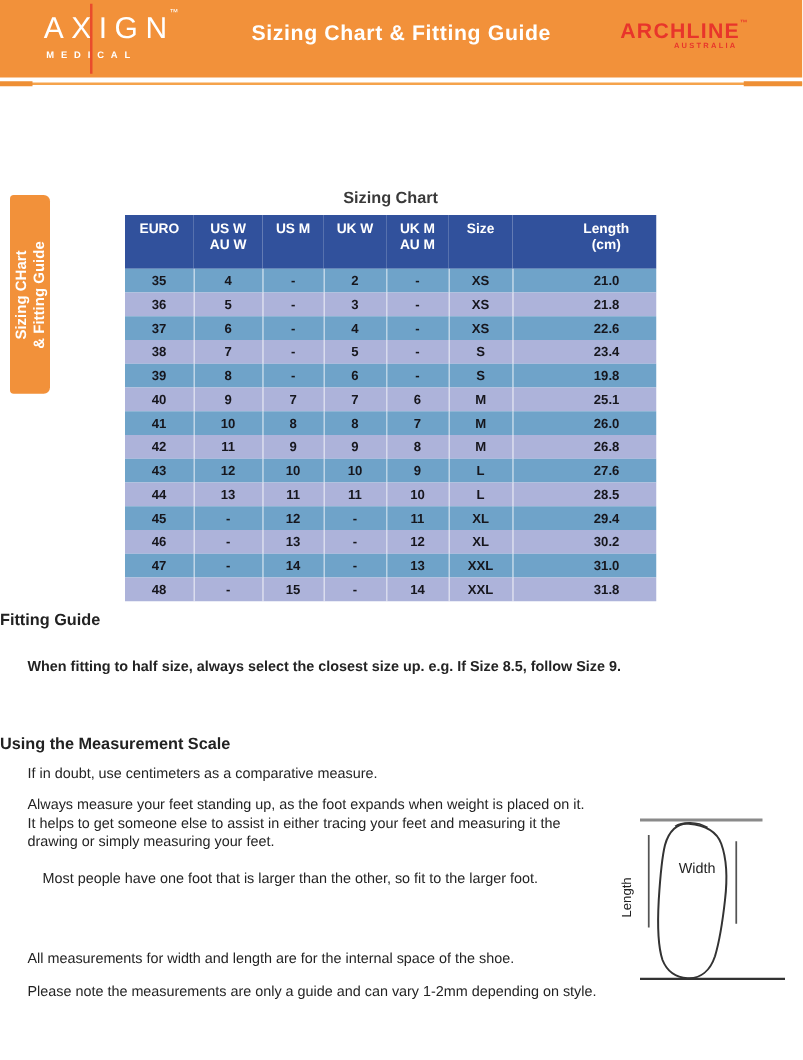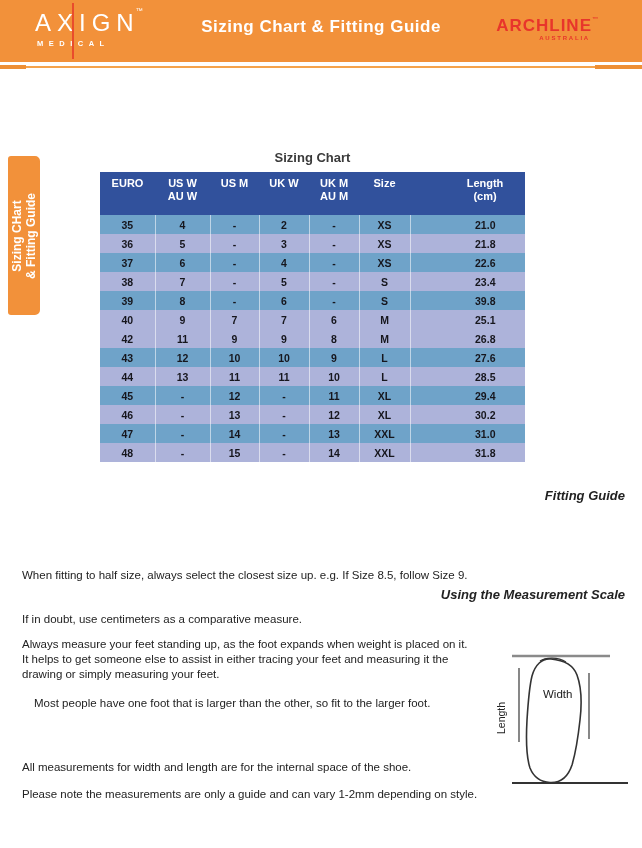--- a/index.html
+++ b/index.html
@@ -51,21 +51,21 @@
   }
   .size-table td{
     height:19px;padding:0;text-align:center;
     font-size:10.5px;font-weight:bold;color:#16161d;
   }
   .size-table td + td{border-left:1px solid rgba(255,255,255,.55);}
   .size-table th:last-child,.size-table td:last-child{padding-left:35px;}
   .row-blue{background:var(--c-row-blue);}
   .row-peri{background:var(--c-row-peri);}
   
-  .section-heading{position:absolute;left:0;width:625px;text-align:right;font-size:13px;font-weight:bold;color:#222222;font-style:italic;}
+  .section-heading{position:absolute;left:0;width:625px;text-align:left;font-size:13px;font-weight:bold;color:#222222;}
   .para{position:absolute;left:22px;font-size:11.5px;color:#232323;line-height:15px;}
   
   .foot-diagram{position:absolute;left:488px;top:646px;width:154px;height:146px;}
 </style>
 </head>
 <body>
 
 <div class="page">
 
   <div class="header">
@@ -167,31 +167,40 @@
           <td>S</td>
           <td>23.4</td>
         </tr>
         <tr class="row-blue">
           <td>39</td>
           <td>8</td>
           <td>-</td>
           <td>6</td>
           <td>-</td>
           <td>S</td>
-          <td>39.8</td>
+          <td>19.8</td>
         </tr>
         <tr class="row-peri">
           <td>40</td>
           <td>9</td>
           <td>7</td>
           <td>7</td>
           <td>6</td>
           <td>M</td>
           <td>25.1</td>
         </tr>
+        <tr class="row-blue">
+          <td>41</td>
+          <td>10</td>
+          <td>8</td>
+          <td>8</td>
+          <td>7</td>
+          <td>M</td>
+          <td>26.0</td>
+        </tr>
         <tr class="row-peri">
           <td>42</td>
           <td>11</td>
           <td>9</td>
           <td>9</td>
           <td>8</td>
           <td>M</td>
           <td>26.8</td>
         </tr>
         <tr class="row-blue">
@@ -245,21 +254,21 @@
           <td>15</td>
           <td>-</td>
           <td>14</td>
           <td>XXL</td>
           <td>31.8</td>
         </tr>
       </tbody>
   </table>
 
   <div class="section-heading" style="top:488px;">Fitting Guide</div>
-  <div class="para" style="top:568px;width:600px;">When fitting to half size, always select the closest size up. e.g. If Size 8.5, follow Size 9.</div>
+  <div class="para" style="top:527px;width:600px;font-weight:bold;">When fitting to half size, always select the closest size up. e.g. If Size 8.5, follow Size 9.</div>
 
   <div class="section-heading" style="top:587px;">Using the Measurement Scale</div>
   <div class="para" style="top:612px;width:600px;">If in doubt, use centimeters as a comparative measure.</div>
   <div class="para" style="top:637px;width:450px;">Always measure your feet standing up, as the foot expands when weight is placed on it. It helps to get someone else to assist in either tracing your feet and measuring it the drawing or simply measuring your feet.</div>
   <div class="para" style="top:696px;width:460px;padding-left:12px;">Most people have one foot that is larger than the other, so fit to the larger foot.</div>
   <div class="para" style="top:760px;width:460px;">All measurements for width and length are for the internal space of the shoe.</div>
   <div class="para" style="top:787px;width:465px;">Please note the measurements are only a guide and can vary 1-2mm depending on style.</div>
 
   <svg class="foot-diagram" viewBox="0 0 154 146" xmlns="http://www.w3.org/2000/svg">
     <line x1="24" y1="10" x2="122" y2="10" stroke="#8a8a8a" stroke-width="2.5"></line>

